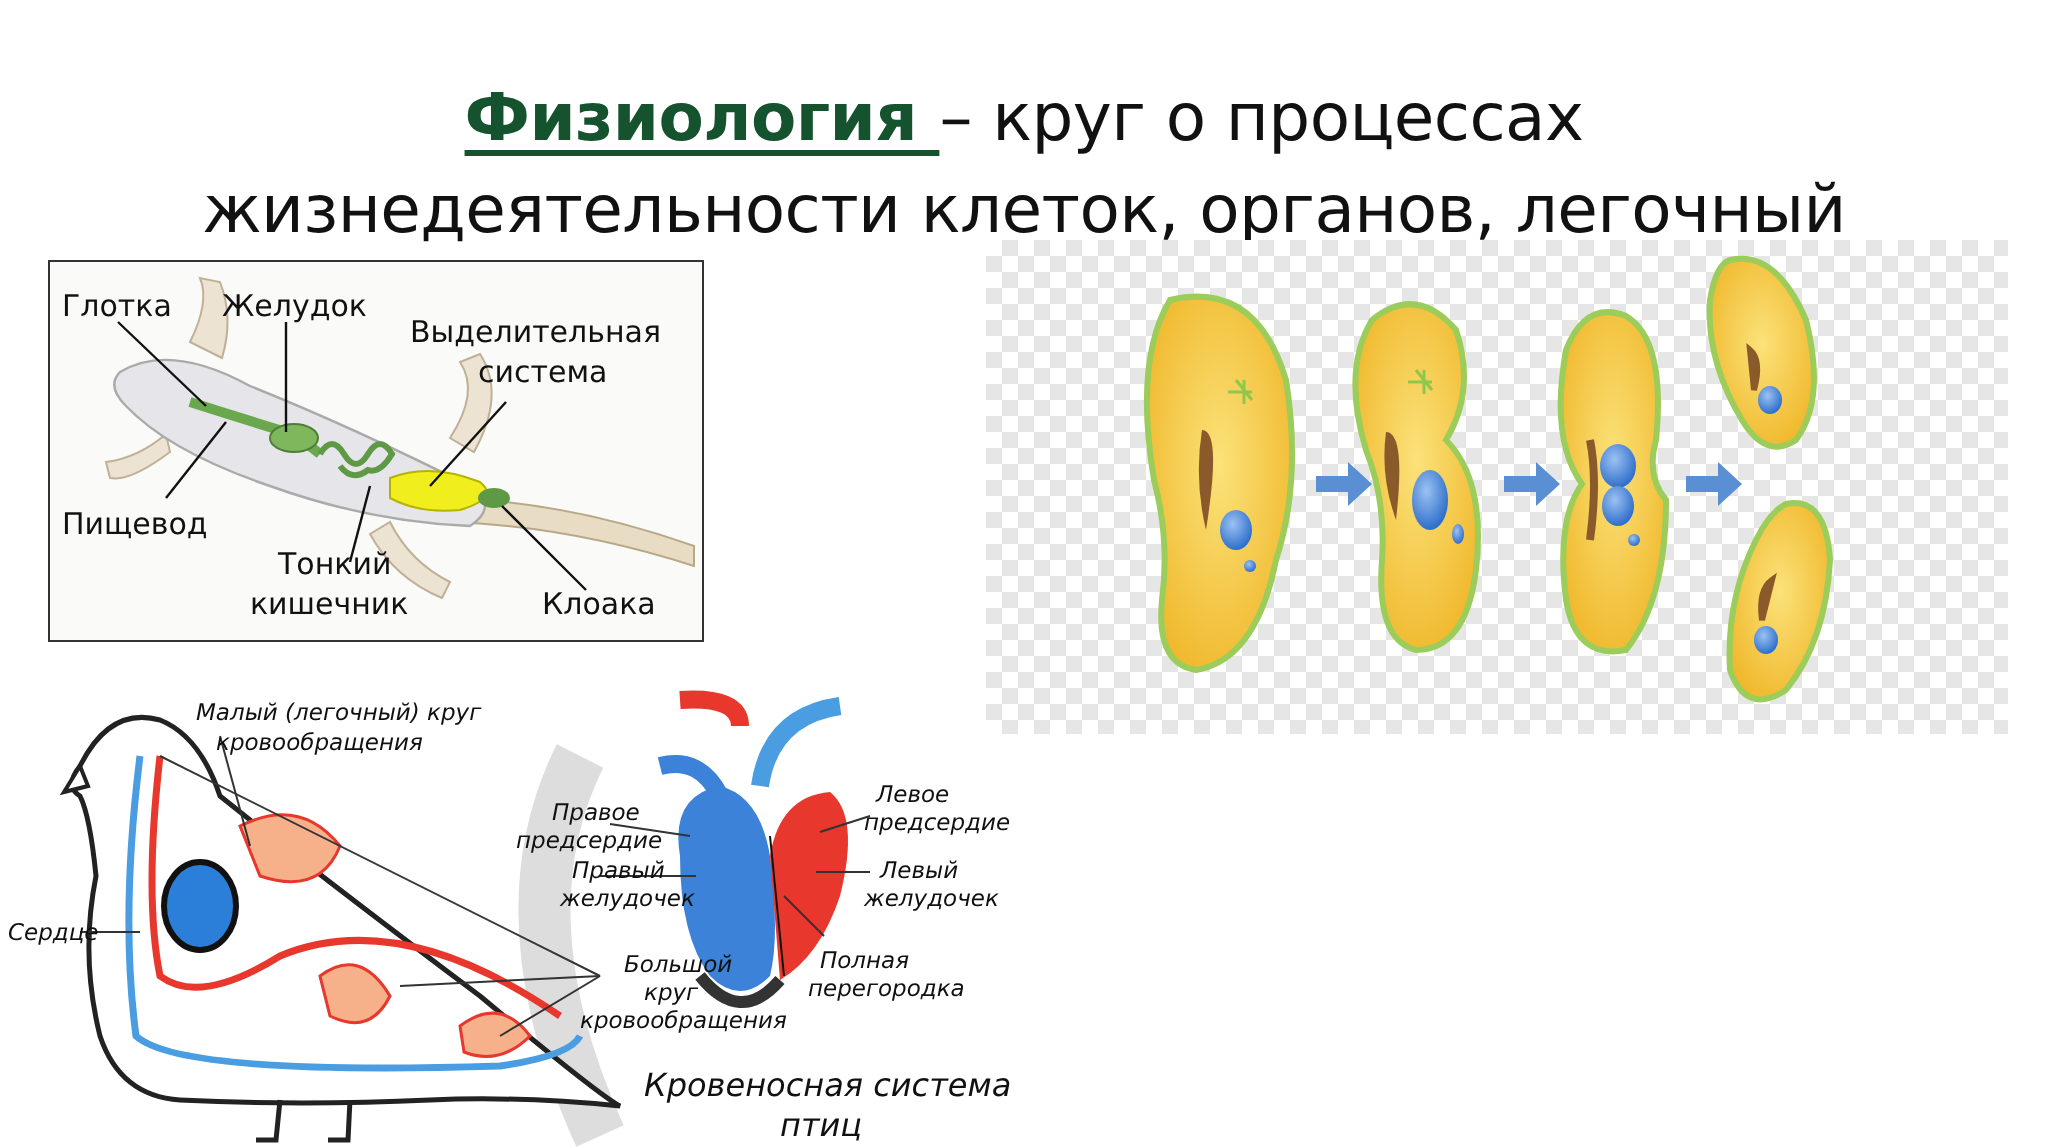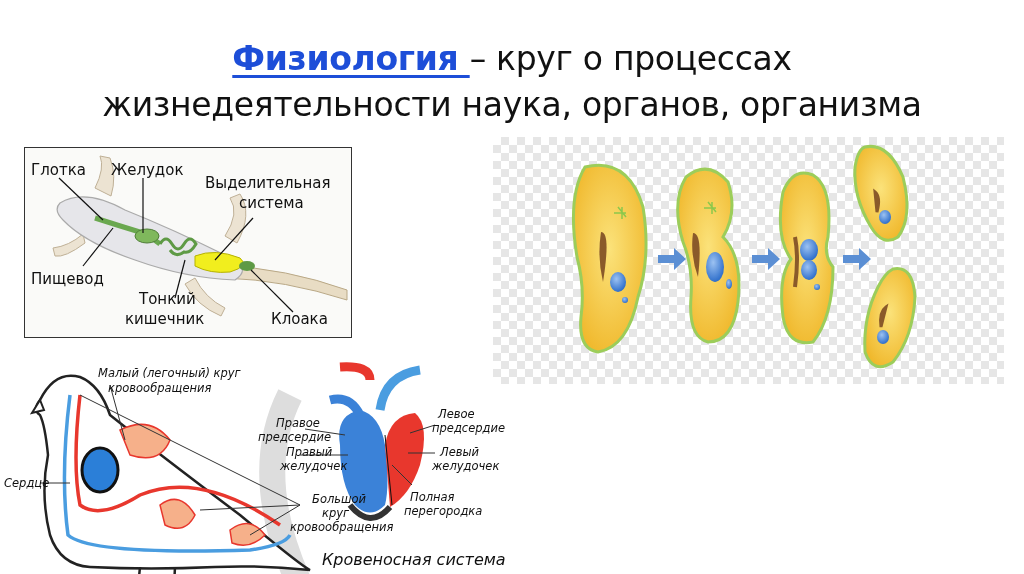--- a/index.html
+++ b/index.html
@@ -1,34 +1,34 @@
 <!DOCTYPE html>
 <html><head>
 <meta charset="utf-8">
 <style>
   html,body{margin:0;padding:0;background:#fff;}
   body{width:1024px;height:574px;position:relative;overflow:hidden;font-family:"DejaVu Sans","Liberation Sans",sans-serif;}
   .title{position:absolute;left:0;top:36px;width:1024px;text-align:center;font-size:33px;line-height:46px;color:#111;font-family:"DejaVu Sans",sans-serif;letter-spacing:-0.3px;}
-  .title .kw{color:#1d4ed8;font-weight:bold;text-decoration:underline;text-decoration-thickness:3px;text-underline-offset:5px;}
-  .panel{position:absolute;margin-top:17px;}
+  .title .kw{color:#14532d;font-weight:bold;text-decoration:underline;text-decoration-thickness:3px;text-underline-offset:5px;}
+  .panel{position:absolute;}
   #lizard{left:24px;top:130px;width:328px;height:191px;border:1.5px solid #333;background:#fafaf8;box-sizing:border-box;}
   #cells{left:493px;top:120px;width:511px;height:247px;
     background-color:#fff;
     background-image:linear-gradient(45deg,#e6e6e6 25%,transparent 25%,transparent 75%,#e6e6e6 75%),linear-gradient(45deg,#e6e6e6 25%,transparent 25%,transparent 75%,#e6e6e6 75%);
     background-size:16px 16px;background-position:0 0,8px 8px;}
   #bird{left:0;top:338px;width:520px;height:236px;text-decoration:underline;}
   svg text{font-family:"DejaVu Sans",sans-serif;}
   .hw{font-family:"DejaVu Serif",serif;font-style:italic;}
 </style>
 </head>
 <body>
 
 <div class="title">
   <span class="kw">Физиология </span><span>– круг о процессах</span><br>
-  <span>жизнедеятельности наука, органов, организма</span>
+  <span>жизнедеятельности клеток, органов, легочный</span>
 </div>
 
 <div class="panel" id="lizard">
   <svg width="326" height="189" viewBox="0 0 326 189">
 
     <path d="M200 118 Q260 120 322 142 L322 152 Q260 132 200 130 Z" fill="#e8dcc4" stroke="#b9a886" stroke-width="1"></path>
 
     <path d="M70 40 Q80 20 75 8 L85 10 Q92 28 86 48 Z" fill="#ece3d2" stroke="#bfb096"></path>
     <path d="M60 95 Q40 110 30 108 L28 100 Q44 98 58 86 Z" fill="#ece3d2" stroke="#bfb096"></path>
     <path d="M200 88 Q215 65 205 50 L215 46 Q228 66 212 95 Z" fill="#ece3d2" stroke="#bfb096"></path>

